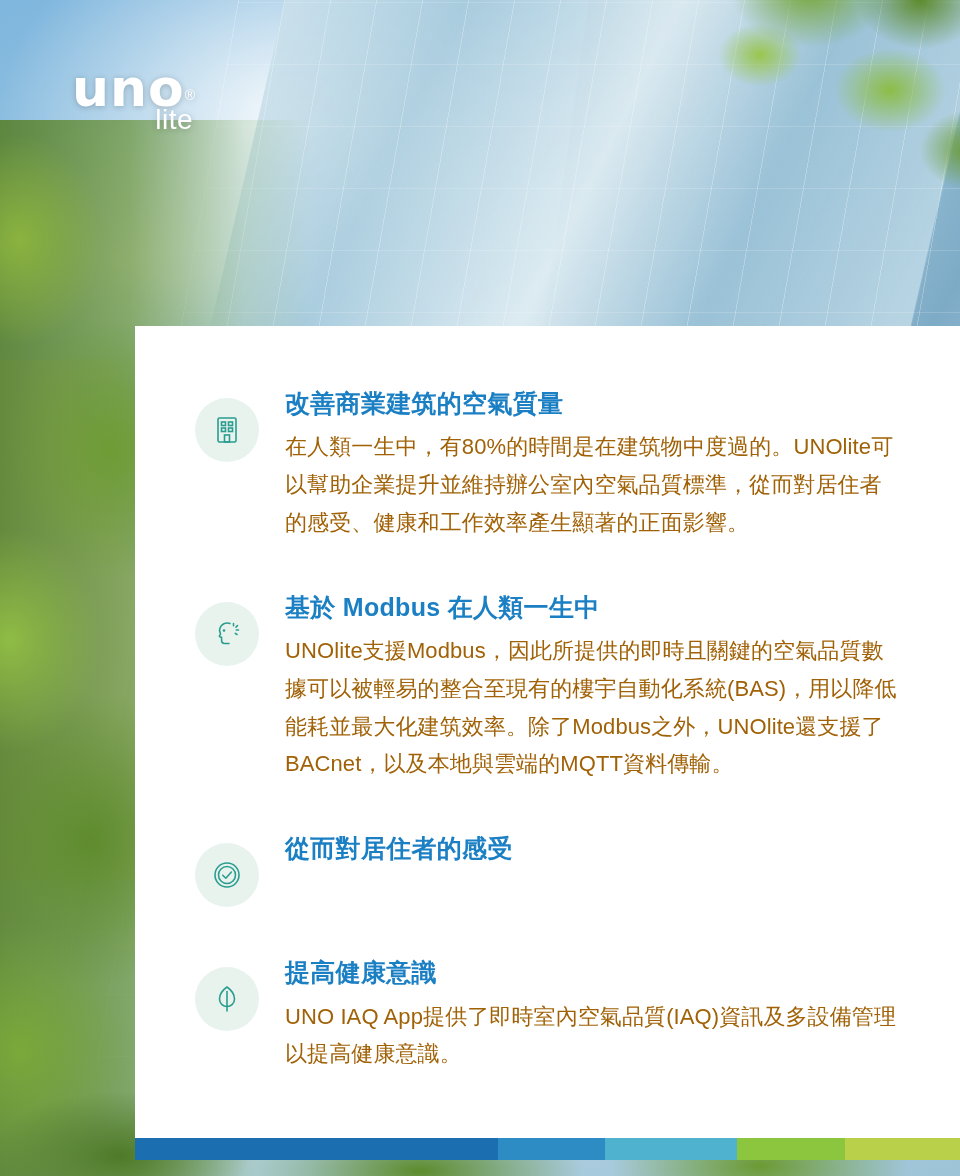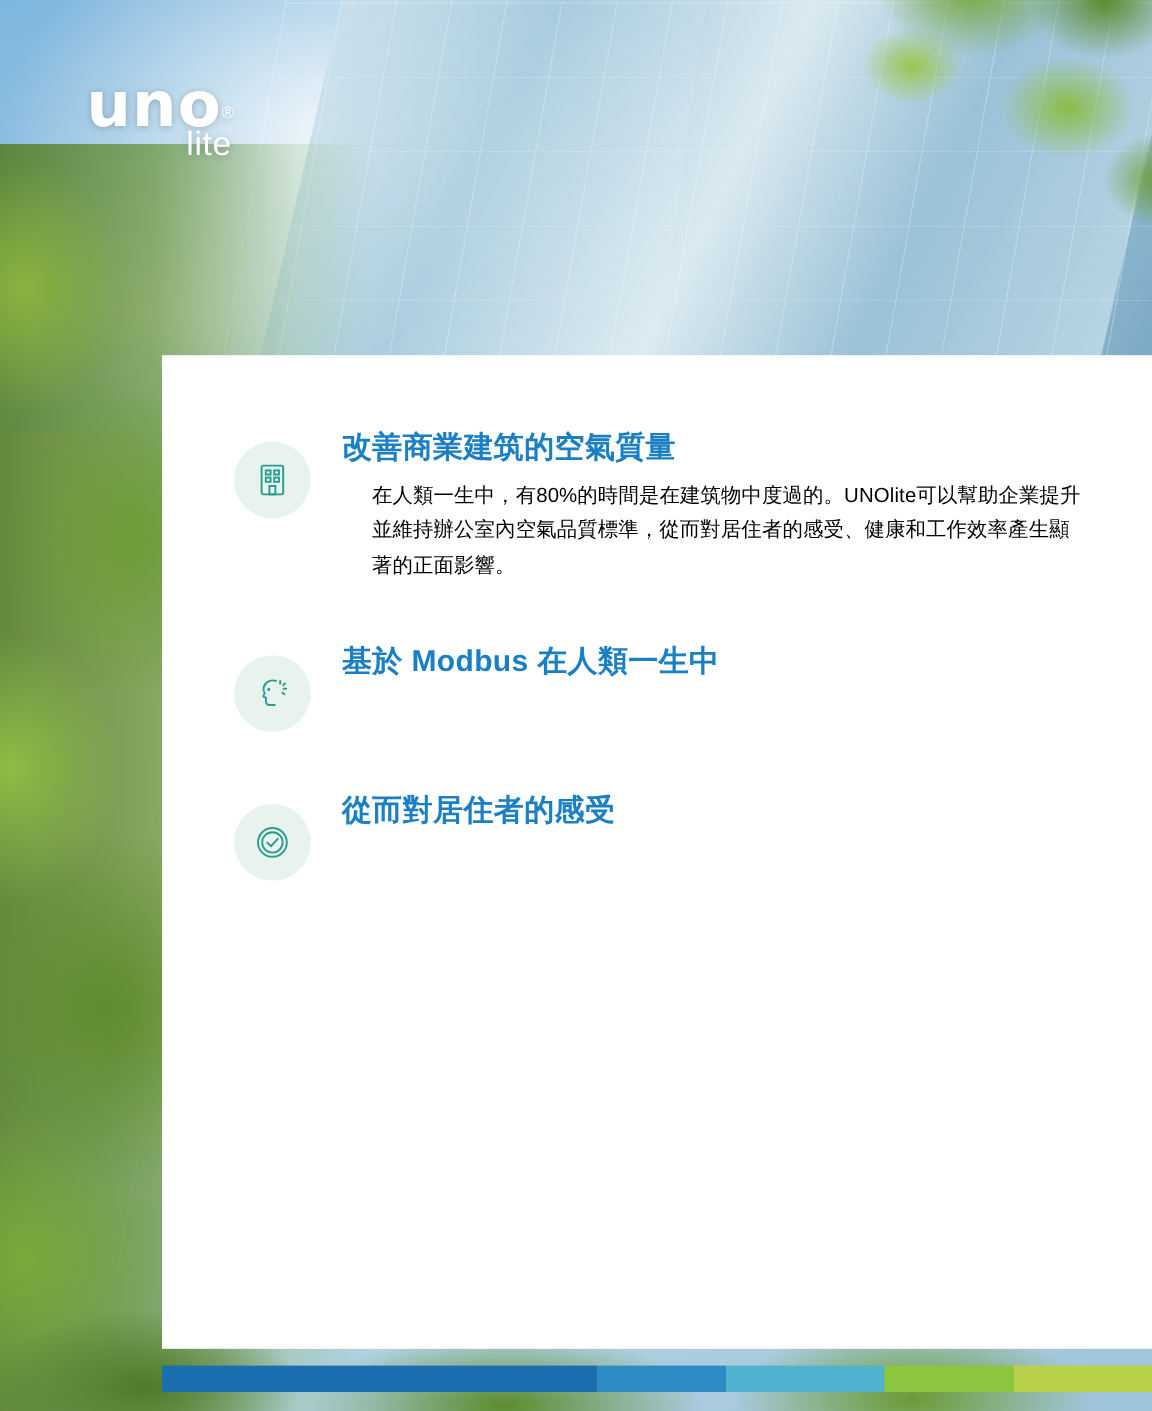--- a/index.html
+++ b/index.html
@@ -125,21 +125,21 @@
     margin-top: -8px;
     padding-right: 2px;
     letter-spacing: 0.5px;
     font-family: Liberation Sans, sans-serif;
   }
 
   
   .card {
     position: absolute;
     left: 135px;
-    top: 296px;
+    top: 326px;
     width: 825px;
     height: 828px;
     background: #ffffff;
     z-index: 4;
   }
   .card-inner {
     padding: 58px 58px 40px 60px;
   }
 
   .feature {
@@ -167,25 +167,24 @@
 
   .feature-title {
     color: #1b7fc4;
     font-size: 25px;
     font-weight: bold;
     line-height: 1.25;
     margin-bottom: 9px;
     letter-spacing: 0.3px;
   }
   .feature-text {
-    color: #000000;
-    font-size: 17px;
+    color: #a16207;
+    font-size: 22px;
     line-height: 1.72;
     letter-spacing: 0.1px;
-    margin-left: 25px;
   }
 
   
   .bottom-bar {
     position: absolute;
     left: 135px;
     bottom: 16px;
     width: 825px;
     height: 22px;
     display: flex;
@@ -235,36 +234,49 @@
     <div class="feature">
       <div class="feature-icon">
         <svg width="34" height="34" viewBox="0 0 34 34" fill="none" stroke="#2a9d8f" stroke-width="1.6" stroke-linecap="round">
           <path d="M20 6.5c-4.2-1.6-9 .8-10.2 5-0.5 1.8-.2 3.2.5 4.5.5 1 .3 1.6-.4 2.2-.8.7-.6 1.5.4 1.8l1.3.4v3.2c0 1.6 1.2 2.9 2.8 2.9H19"></path>
           <circle cx="14" cy="13.5" r="1.3" fill="#2a9d8f" stroke="none"></circle>
           <path d="M23.5 6.5v2.2M27.5 8.5l-1.5 1.6M28.5 13h-2.2M27 17.5l-1.7-1.2"></path>
         </svg>
       </div>
       <div class="feature-body">
         <div class="feature-title">基於 Modbus 在人類一生中</div>
+        <div class="feature-text">UNOlite支援Modbus，因此所提供的即時且關鍵的空氣品質數據可以被輕易的整合至現有的樓宇自動化系統(BAS)，用以降低能耗並最大化建筑效率。除了Modbus之外，UNOlite還支援了BACnet，以及本地與雲端的MQTT資料傳輸。</div>
       </div>
     </div>
 
     <div class="feature">
       <div class="feature-icon">
         <svg width="34" height="34" viewBox="0 0 34 34" fill="none" stroke="#2a9d8f" stroke-width="1.6" stroke-linecap="round" stroke-linejoin="round">
           <circle cx="17" cy="17" r="12"></circle>
           <circle cx="17" cy="17" r="8.5"></circle>
           <path d="M12.8 17.2l3 3 5.6-6.2"></path>
         </svg>
       </div>
       <div class="feature-body">
         <div class="feature-title">從而對居住者的感受</div>
       </div>
     </div>
 
+    <div class="feature">
+      <div class="feature-icon">
+        <svg width="34" height="34" viewBox="0 0 34 34" fill="none" stroke="#2a9d8f" stroke-width="1.6" stroke-linecap="round" stroke-linejoin="round">
+          <path d="M17 5c5 3.5 7.5 7.5 7.5 12 0 4.4-3.4 7.5-7.5 7.5S9.5 21.4 9.5 17C9.5 12.5 12 8.5 17 5z"></path>
+          <path d="M17 9.5V29"></path>
+        </svg>
+      </div>
+      <div class="feature-body">
+        <div class="feature-title">提高健康意識</div>
+        <div class="feature-text">UNO IAQ App提供了即時室內空氣品質(IAQ)資訊及多設備管理以提高健康意識。</div>
+      </div>
+    </div>
 
   </div>
 </div>
 
 <div class="bottom-bar" id="bottom-bar">
     <div class="bar-seg" style="background: rgb(27, 111, 176); width: 44%;"></div>
     <div class="bar-seg" style="background: rgb(46, 140, 196); width: 13%;"></div>
     <div class="bar-seg" style="background: rgb(79, 179, 207); width: 16%;"></div>
     <div class="bar-seg" style="background: rgb(140, 198, 63); width: 13%;"></div>
     <div class="bar-seg" style="background: rgb(185, 209, 74); width: 14%;"></div>

